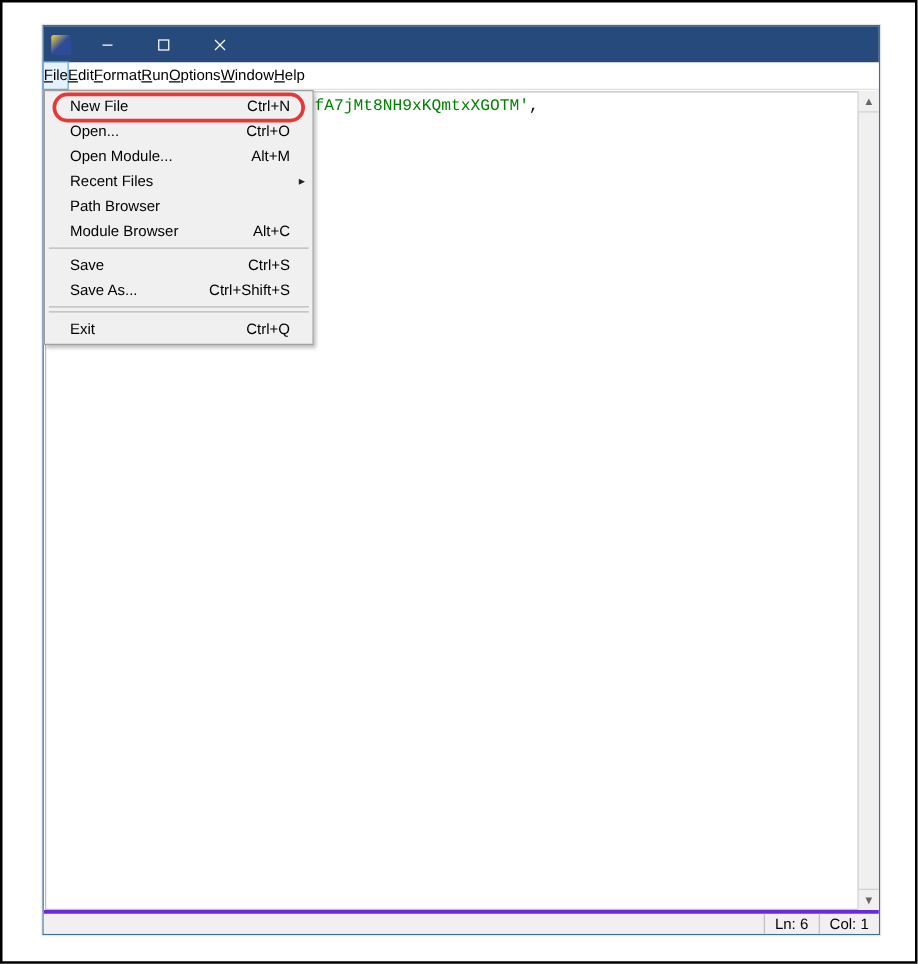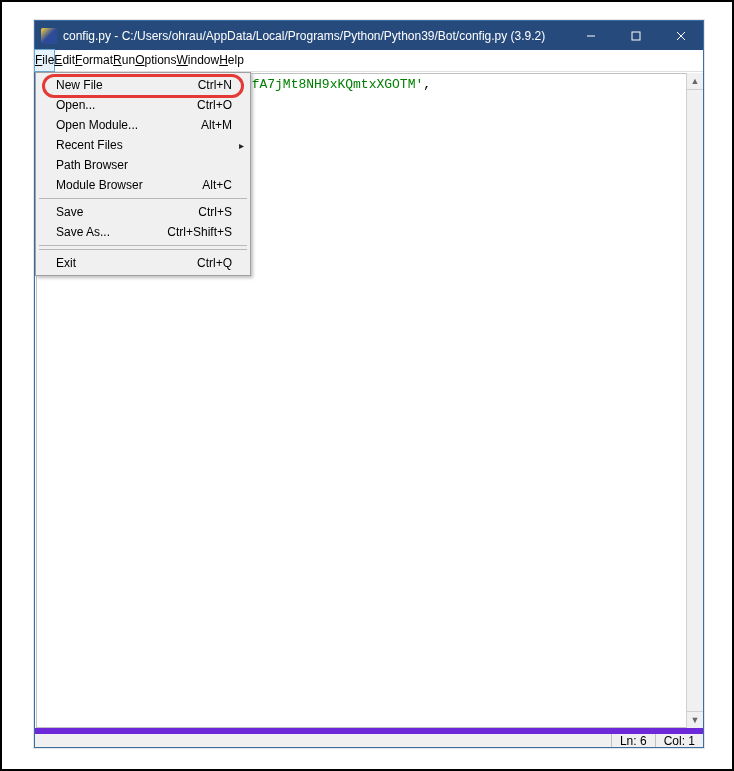--- a/index.html
+++ b/index.html
@@ -132,21 +132,21 @@
   .highlight-oval {
     position: absolute;
     pointer-events: none;
     z-index: 20;
     border: 3px solid #e53935;
     border-radius: 16px;
   }
   .statusbar {
     height: 19px;
     background: #f0f0f0;
-    border-top: 6px solid #6d28d9;
+    border-top: 3px solid #6d28d9;
     display: flex;
     justify-content: flex-end;
     align-items: flex-end;
     font-size: 12px;
     gap: 0;
   }
   .statusbar .cell {
     border-left: 1px solid #c0c0c0;
     padding: 0 8px;
     height: 100%;
@@ -172,21 +172,20 @@
   .scroll-v .arrow.up { border-bottom: 1px solid #d0d0d0; }
   .scroll-v .arrow.down { position: absolute; bottom: 0; left: 0; right: 0; border-top: 1px solid #d0d0d0; }
 </style>
 </head>
 <body>
 
 <div class="window">
 
   <div class="titlebar">
     <span class="app-icon"></span>
-    <span class="title-text">config.py - C:/Users/ohrau/AppData/Local/Programs/Python/Python39/Bot/config.py (3.9.2)</span>
     <div class="win-controls">
       <div class="win-btn">
         <svg width="10" height="10" viewBox="0 0 10 10">
             <line x1="1" y1="5" x2="9" y2="5" stroke="#fff" stroke-width="1"></line>
           </svg>
       </div>
       <div class="win-btn">
         <svg width="10" height="10" viewBox="0 0 10 10">
             <rect x="1" y="1" width="8" height="8" fill="none" stroke="#fff" stroke-width="1"></rect>
           </svg>

